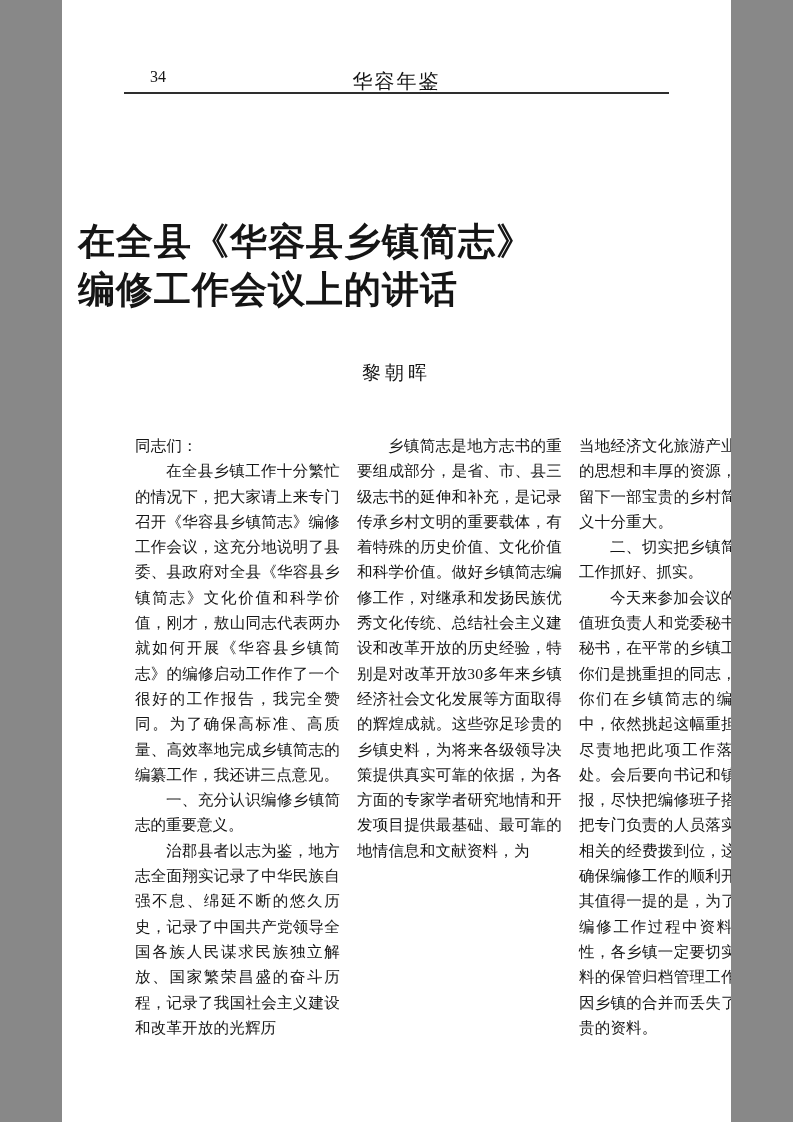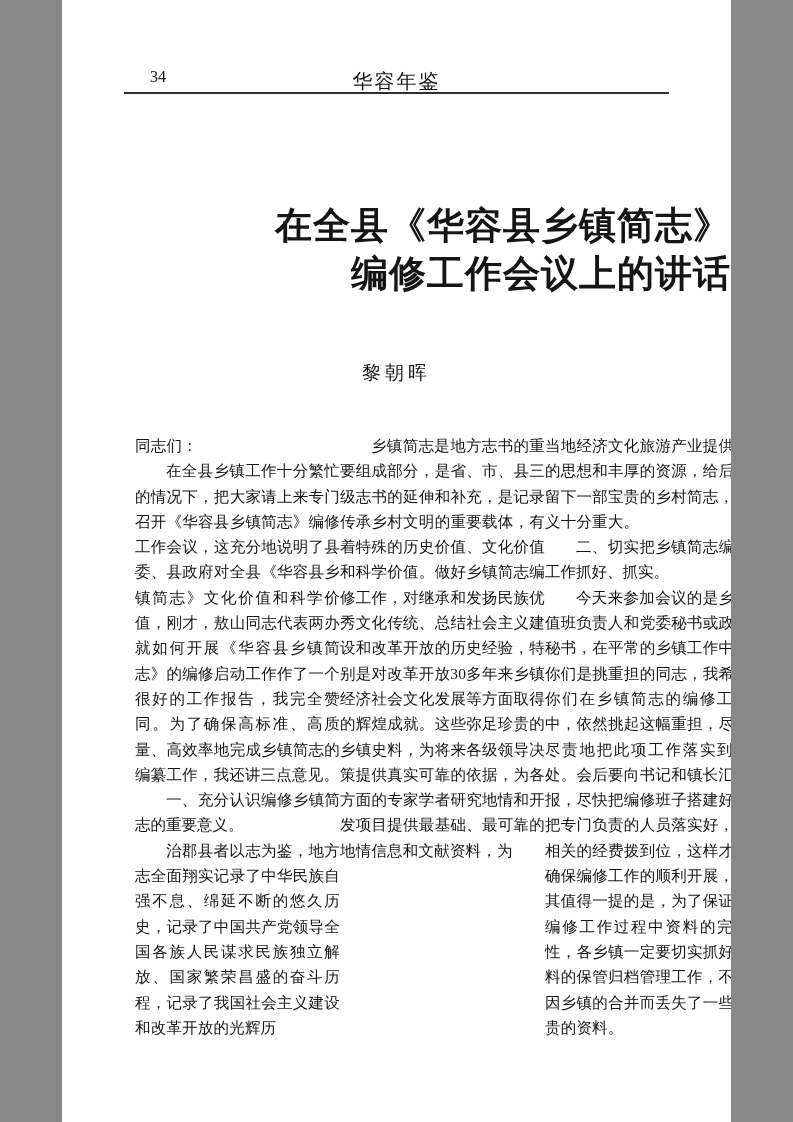--- a/index.html
+++ b/index.html
@@ -48,22 +48,22 @@
     margin: 0;
     border: 0;
     border-top: 2px solid #2e2e2e;
   }
   
   .article-title {
     position: absolute;
     top: 202px;
     left: 0;
     width: 100%;
-    margin: 0;
-    text-align: right;
+    margin: 16px;
+    text-align: left;
     font-size: 37px;
     font-weight: bold;
     line-height: 48px;
     letter-spacing: 1px;
   }
   
   .author {
     position: absolute;
     top: 360px;
     left: 0;
@@ -73,20 +73,21 @@
     letter-spacing: 4px;
   }
   
   .columns {
     position: absolute;
     top: 433px;
     left: 73px;
     width: 649px;
     height: 625px;
     display: flex;
+    gap: 17px;
     overflow: hidden;
   }
   .col {
     width: 205px;
     flex: 0 0 205px;
     font-size: 15.5px;
     line-height: 25.3px;
     letter-spacing: 0.2px;
     text-align: justify;
     text-justify: inter-ideograph;

